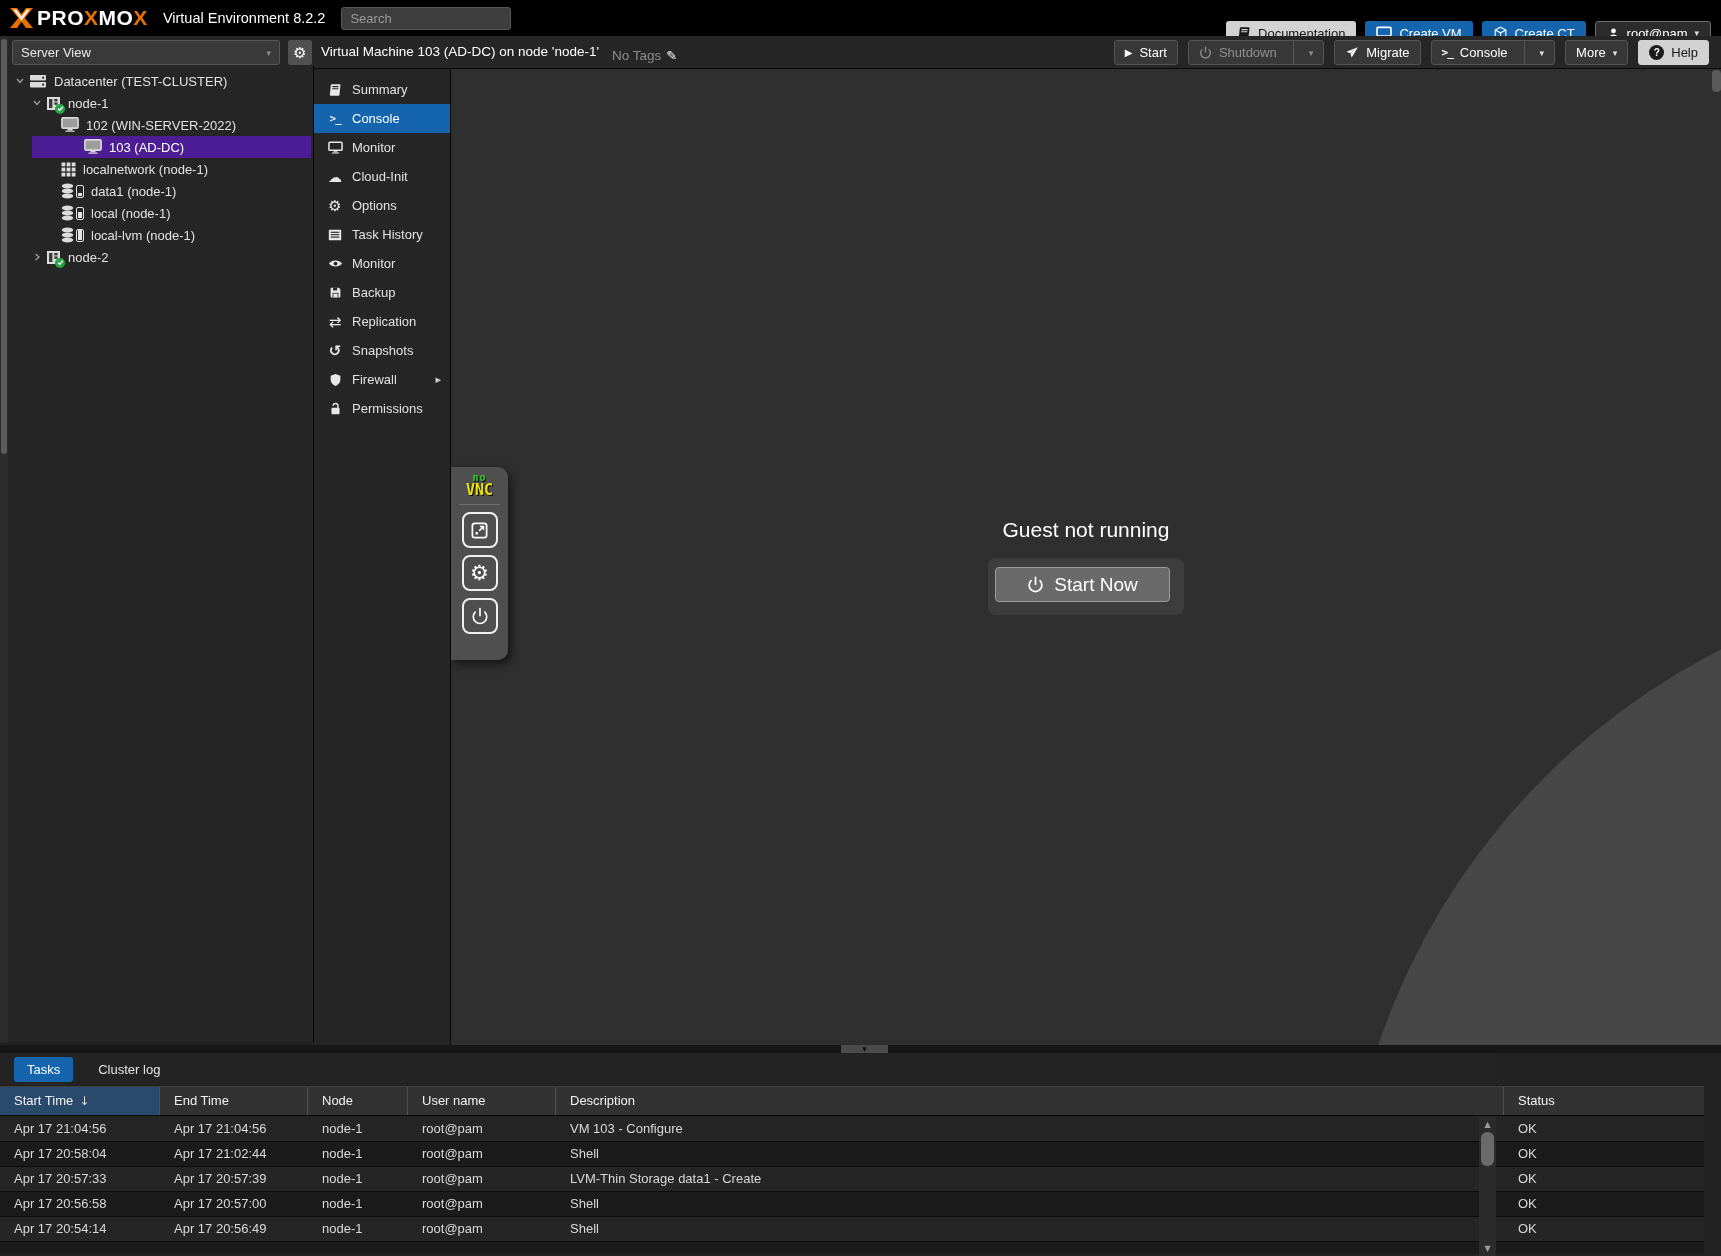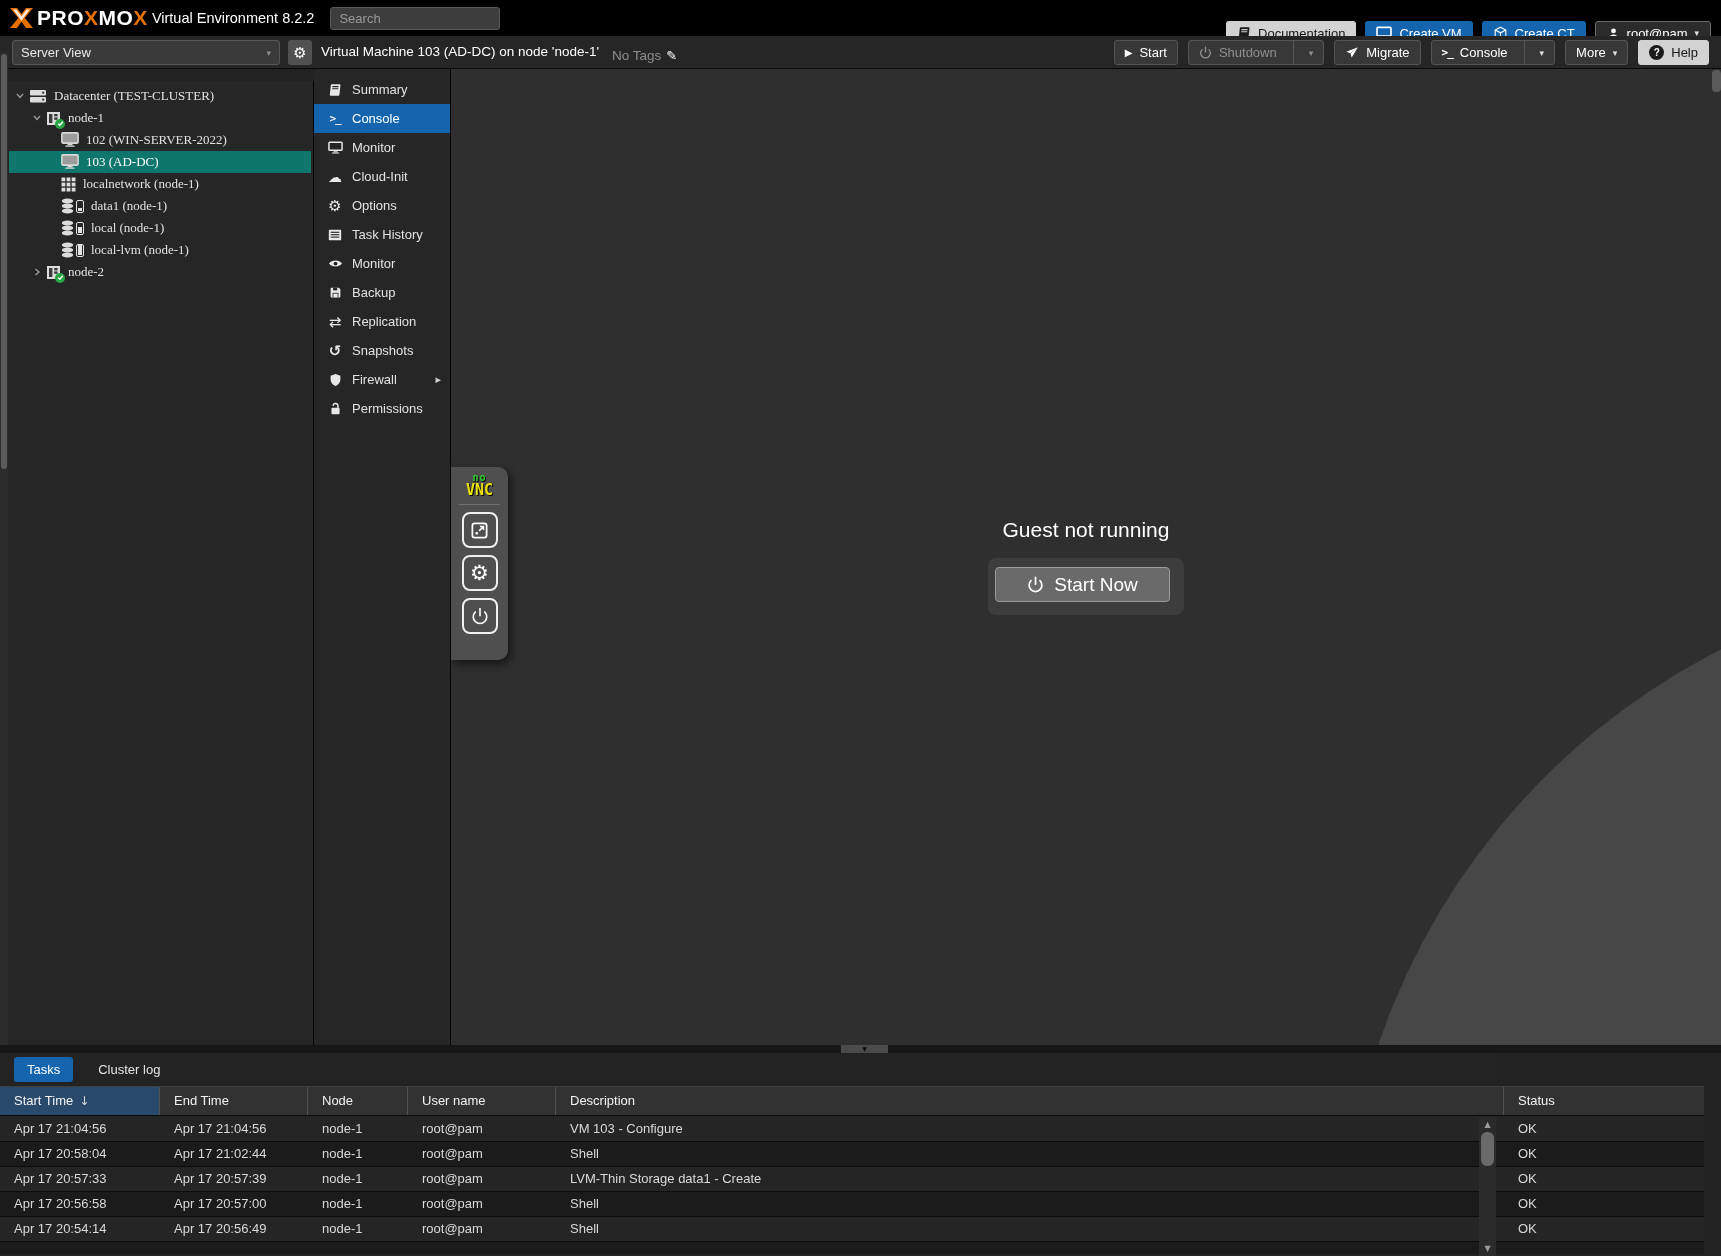--- a/index.html
+++ b/index.html
@@ -7,21 +7,21 @@
   body { font-family:"Liberation Sans", sans-serif; }
   #app { position:relative; width:1721px; height:1256px; background:#222; overflow:hidden; }
   .uni { font-family:"DejaVu Sans", sans-serif; }
 
   
   #topbar { position:absolute; left:0; top:0; width:1721px; height:36px; background:#000;
             display:flex; align-items:center; padding:0 10px 0 8px; }
   #brand { display:flex; align-items:center; gap:2px; }
   #brand .word { font-size:21px; font-weight:bold; color:#fff; letter-spacing:.5px; }
   #brand .word .ox { color:#e57000; }
-  #product { color:#fff; font-size:14.5px; margin-left:2px; }
+  #product { color:#fff; font-size:14.5px; margin-left:13px; }
   #search-input { margin-left:16px; width:170px; height:23px; background:#3d3d3d; border:1px solid #585858;
                   border-radius:3px; color:#ddd; font-size:13px; padding:0 8px; outline:none; }
   #search-input::placeholder { color:#9a9a9a; }
   #topbar-right { margin-left:auto; display:flex; align-items:center; gap:9px;margin-top:30px; }
   .tbtn { height:25px; display:inline-flex; align-items:center; gap:7px; padding:0 11px;
           border-radius:3px; font-size:13px; cursor:default; }
   .tbtn.light { background:#d2d2d2; color:#151515; }
   .tbtn.blue  { background:#1465ad; color:#fff; }
   .tbtn.user  { background:#2c2c2c; border:1px solid #6c6c6c; color:#fff; }
   .chev { font-size:9px; color:inherit; opacity:.85; }
@@ -44,27 +44,27 @@
   .abtn { height:25px; background:#383838; border:1px solid #545454; border-radius:3px; color:#fff;
           display:inline-flex; align-items:center; font-size:13px; padding:0 10px; gap:7px; }
   .abtn.light { background:#d2d2d2; border-color:#d2d2d2; color:#151515; }
   .abtn .seg { display:flex; align-items:center; gap:7px; }
   .abtn .split { width:1px; align-self:stretch; background:#555; margin:0 8px 0 9px; }
   .abtn.disabled > .seg.main { color:#8f8f8f; }
   .qmark { width:15px; height:15px; border-radius:50%; background:#1b1b1b; color:#fff; font-size:10px;
            display:inline-flex; align-items:center; justify-content:center; font-weight:bold; }
 
   
-  #leftpanel { position:absolute; left:0; top:81px; width:314px; height:976px; background:#262626;
-               border-right:1px solid #000;font-family:Liberation Serif, serif; }
+  #leftpanel { position:absolute; left:0; top:66px; width:314px; height:976px; background:#262626;
+               border-right:1px solid #000; }
   #tree-scrollbar { position:absolute; left:0; top:-29px; width:8px; height:1005px; background:#2c2c2c; }
   #tree-scrollbar .thumb { position:absolute; left:1px; top:2px; width:6px; height:415px; background:#5b5b5b; border-radius:3px; }
   #tree { position:absolute; left:9px; right:2px; top:4px; }
   .trow { height:22px; display:flex; align-items:center; color:#e2e2e2; font-size:13px; white-space:nowrap; }
-  .trow.selected { background:#0f766e; color:#fff; }
+  .trow.selected { background:#4c1d95; color:#fff;margin-left:23px; }
   .trow.lvl0 { padding-left:5px; } .trow.lvl1 { padding-left:22px; } .trow.lvl2 { padding-left:52px; }
   .caret { width:12px; margin-right:3px; display:flex; justify-content:center; }
   .ti { margin-right:7px; display:flex; align-items:center; position:relative; }
   .check { position:absolute; right:-4px; bottom:-3px; width:10px; height:10px; border-radius:50%;
            background:#27a644; display:flex; align-items:center; justify-content:center; }
   .badge { width:8px; height:13px; border:1.5px solid #e3e3e3; border-radius:2px; margin-left:2px; position:relative; }
   .badge .bfill { position:absolute; left:1px; right:1px; bottom:1px; background:#e3e3e3; }
 
   
   #menupanel { position:absolute; left:314px; top:69px; width:137px; height:976px; background:#262626;

